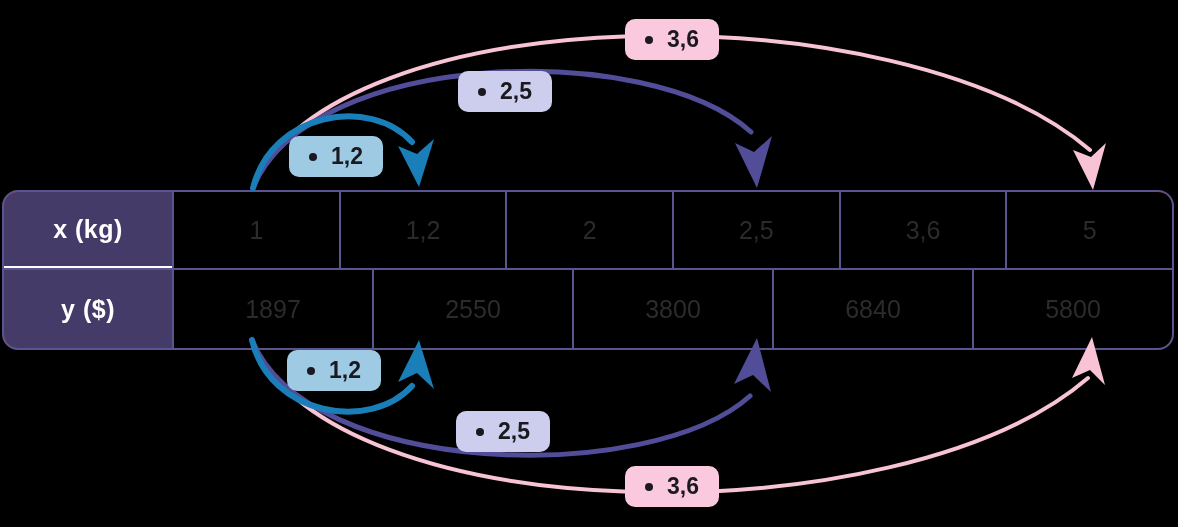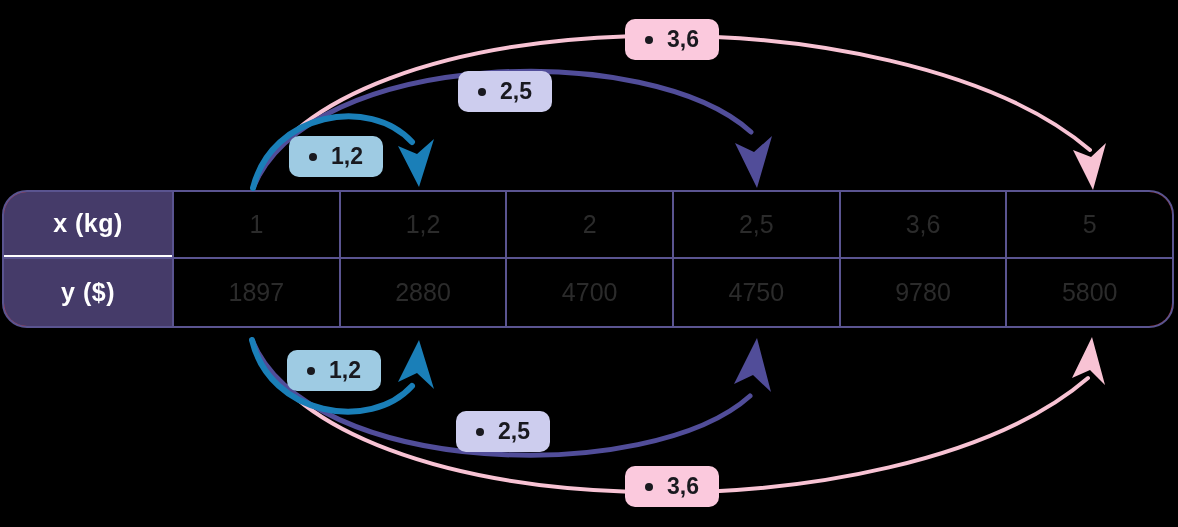--- a/index.html
+++ b/index.html
@@ -17,23 +17,23 @@
     background: #000000;
     overflow: hidden;
   }
 
   
   #table-wrap {
     position: absolute;
     left: 2px;
     top: 190px;
     width: 1172px;
-    height: 138px;
+    height: 160px;
     border: 2px solid #5a5490;
-    border-radius: 25px;
+    border-radius: 16px;
     box-sizing: border-box;
     overflow: hidden;
     background: #ef4444;
   }
   .trow {
     display: flex;
     height: 50%;
     box-sizing: border-box;
   }
   .trow.top { border-bottom: 2px solid #5a5490; }
@@ -137,24 +137,23 @@
       <div class="dcell">1,2</div>
       <div class="dcell">2</div>
       <div class="dcell">2,5</div>
       <div class="dcell">3,6</div>
       <div class="dcell">5</div>
     </div>
 
     <div class="trow">
       <div class="hcell">y ($)</div>
       <div class="dcell">1897</div>
-      <div class="dcell">2880</div>
-      <div class="dcell">4700</div>
-      <div class="dcell">4750</div>
-      <div class="dcell">9780</div>
+      <div class="dcell">2550</div>
+      <div class="dcell">3800</div>
+      <div class="dcell">6840</div>
       <div class="dcell">5800</div>
     </div>
   </div>
 
   <div class="badge blue" style="left:289px; top:136px;">
     <span class="dot"></span>
     <span>1,2</span>
   </div>
 
   <div class="badge lavender" style="left:458px; top:71px;">

